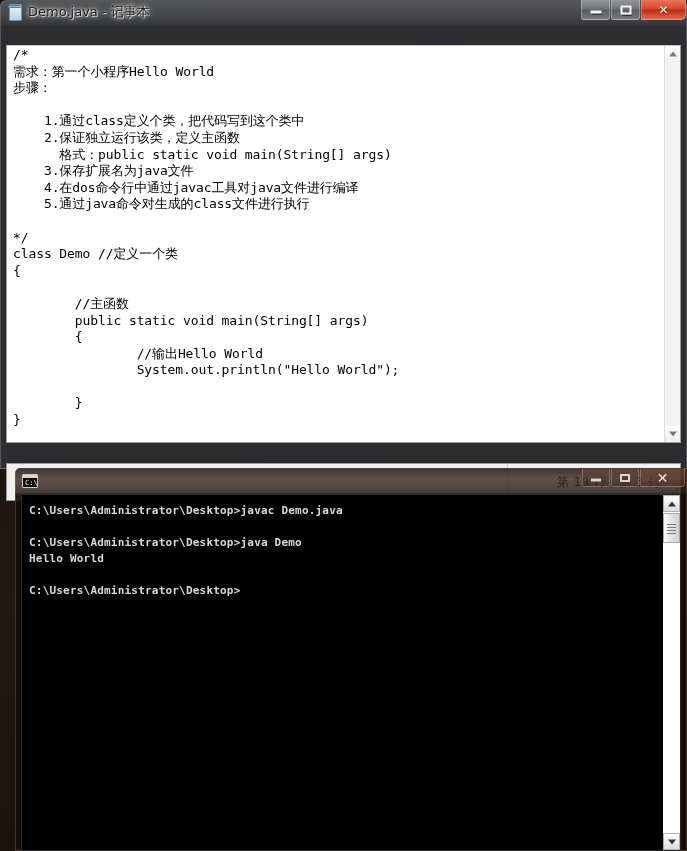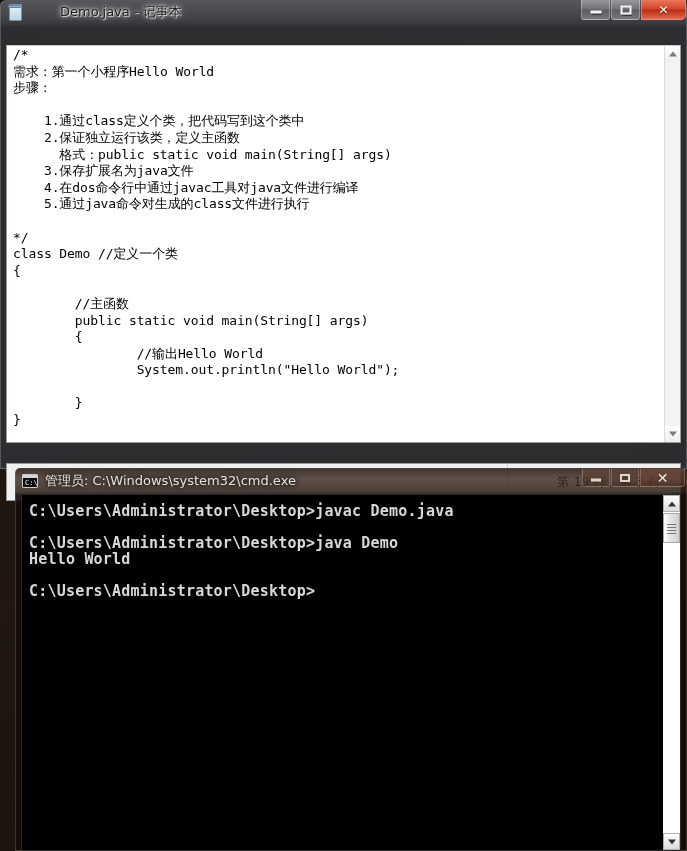--- a/index.html
+++ b/index.html
@@ -82,21 +82,20 @@
   .np-title-text {
     position: absolute;
     left: 28px;
     top: 2px;
     font-size: 13px;
     color: #1c1c1c;
     text-shadow: 0 0 3px rgba(255,255,255,0.95), 0 0 6px rgba(255,255,255,0.85), 1px 1px 0 rgba(255,255,255,0.6);
     white-space: nowrap;
     line-height: 20px;
     font-family: "DejaVu Sans", sans-serif;
-    margin-left: 32px;
   }
 
   .win-buttons {
     position: absolute;
     top: 0px;
     right: 1px;
     height: 21px;
     display: flex;
   }
   .win-btn {
@@ -392,21 +391,21 @@
     background: #000000;
     border: 1px solid #2a2a2a;
     box-sizing: border-box;
     overflow: hidden;
   }
   .cmd-text {
     position: absolute;
     left: 7px;
     top: 8px;
     font-family: "DejaVu Sans Mono", monospace;
-    font-size: 15px;
+    font-size: 11px;
     line-height: 16px;
     color: #d8d8d8;
     white-space: pre;
     letter-spacing: 0.2px;
     font-weight: bold;
   }
   .cmd-scroll {
     position: absolute;
     right: 0px;
     top: 0px;
@@ -532,21 +531,20 @@
   </div>
 
   <div id="cmd-window">
     <div class="cmd-frame"></div>
 
     <div class="cmd-titlebar">
       <div class="cmd-icon">
         <div class="bar"></div>
         <div class="prompt">C:\</div>
       </div>
-      <div class="cmd-title-text">管理员: C:\Windows\system32\cmd.exe</div>
 
       <div class="cmd-buttons">
         <div class="cmd-btn">
           <span class="cmd-glyph-min"></span>
         </div>
         <div class="cmd-btn">
           <span class="cmd-glyph-max"></span>
         </div>
         <div class="cmd-btn close">
           <span class="cmd-glyph-close">✕</span>

